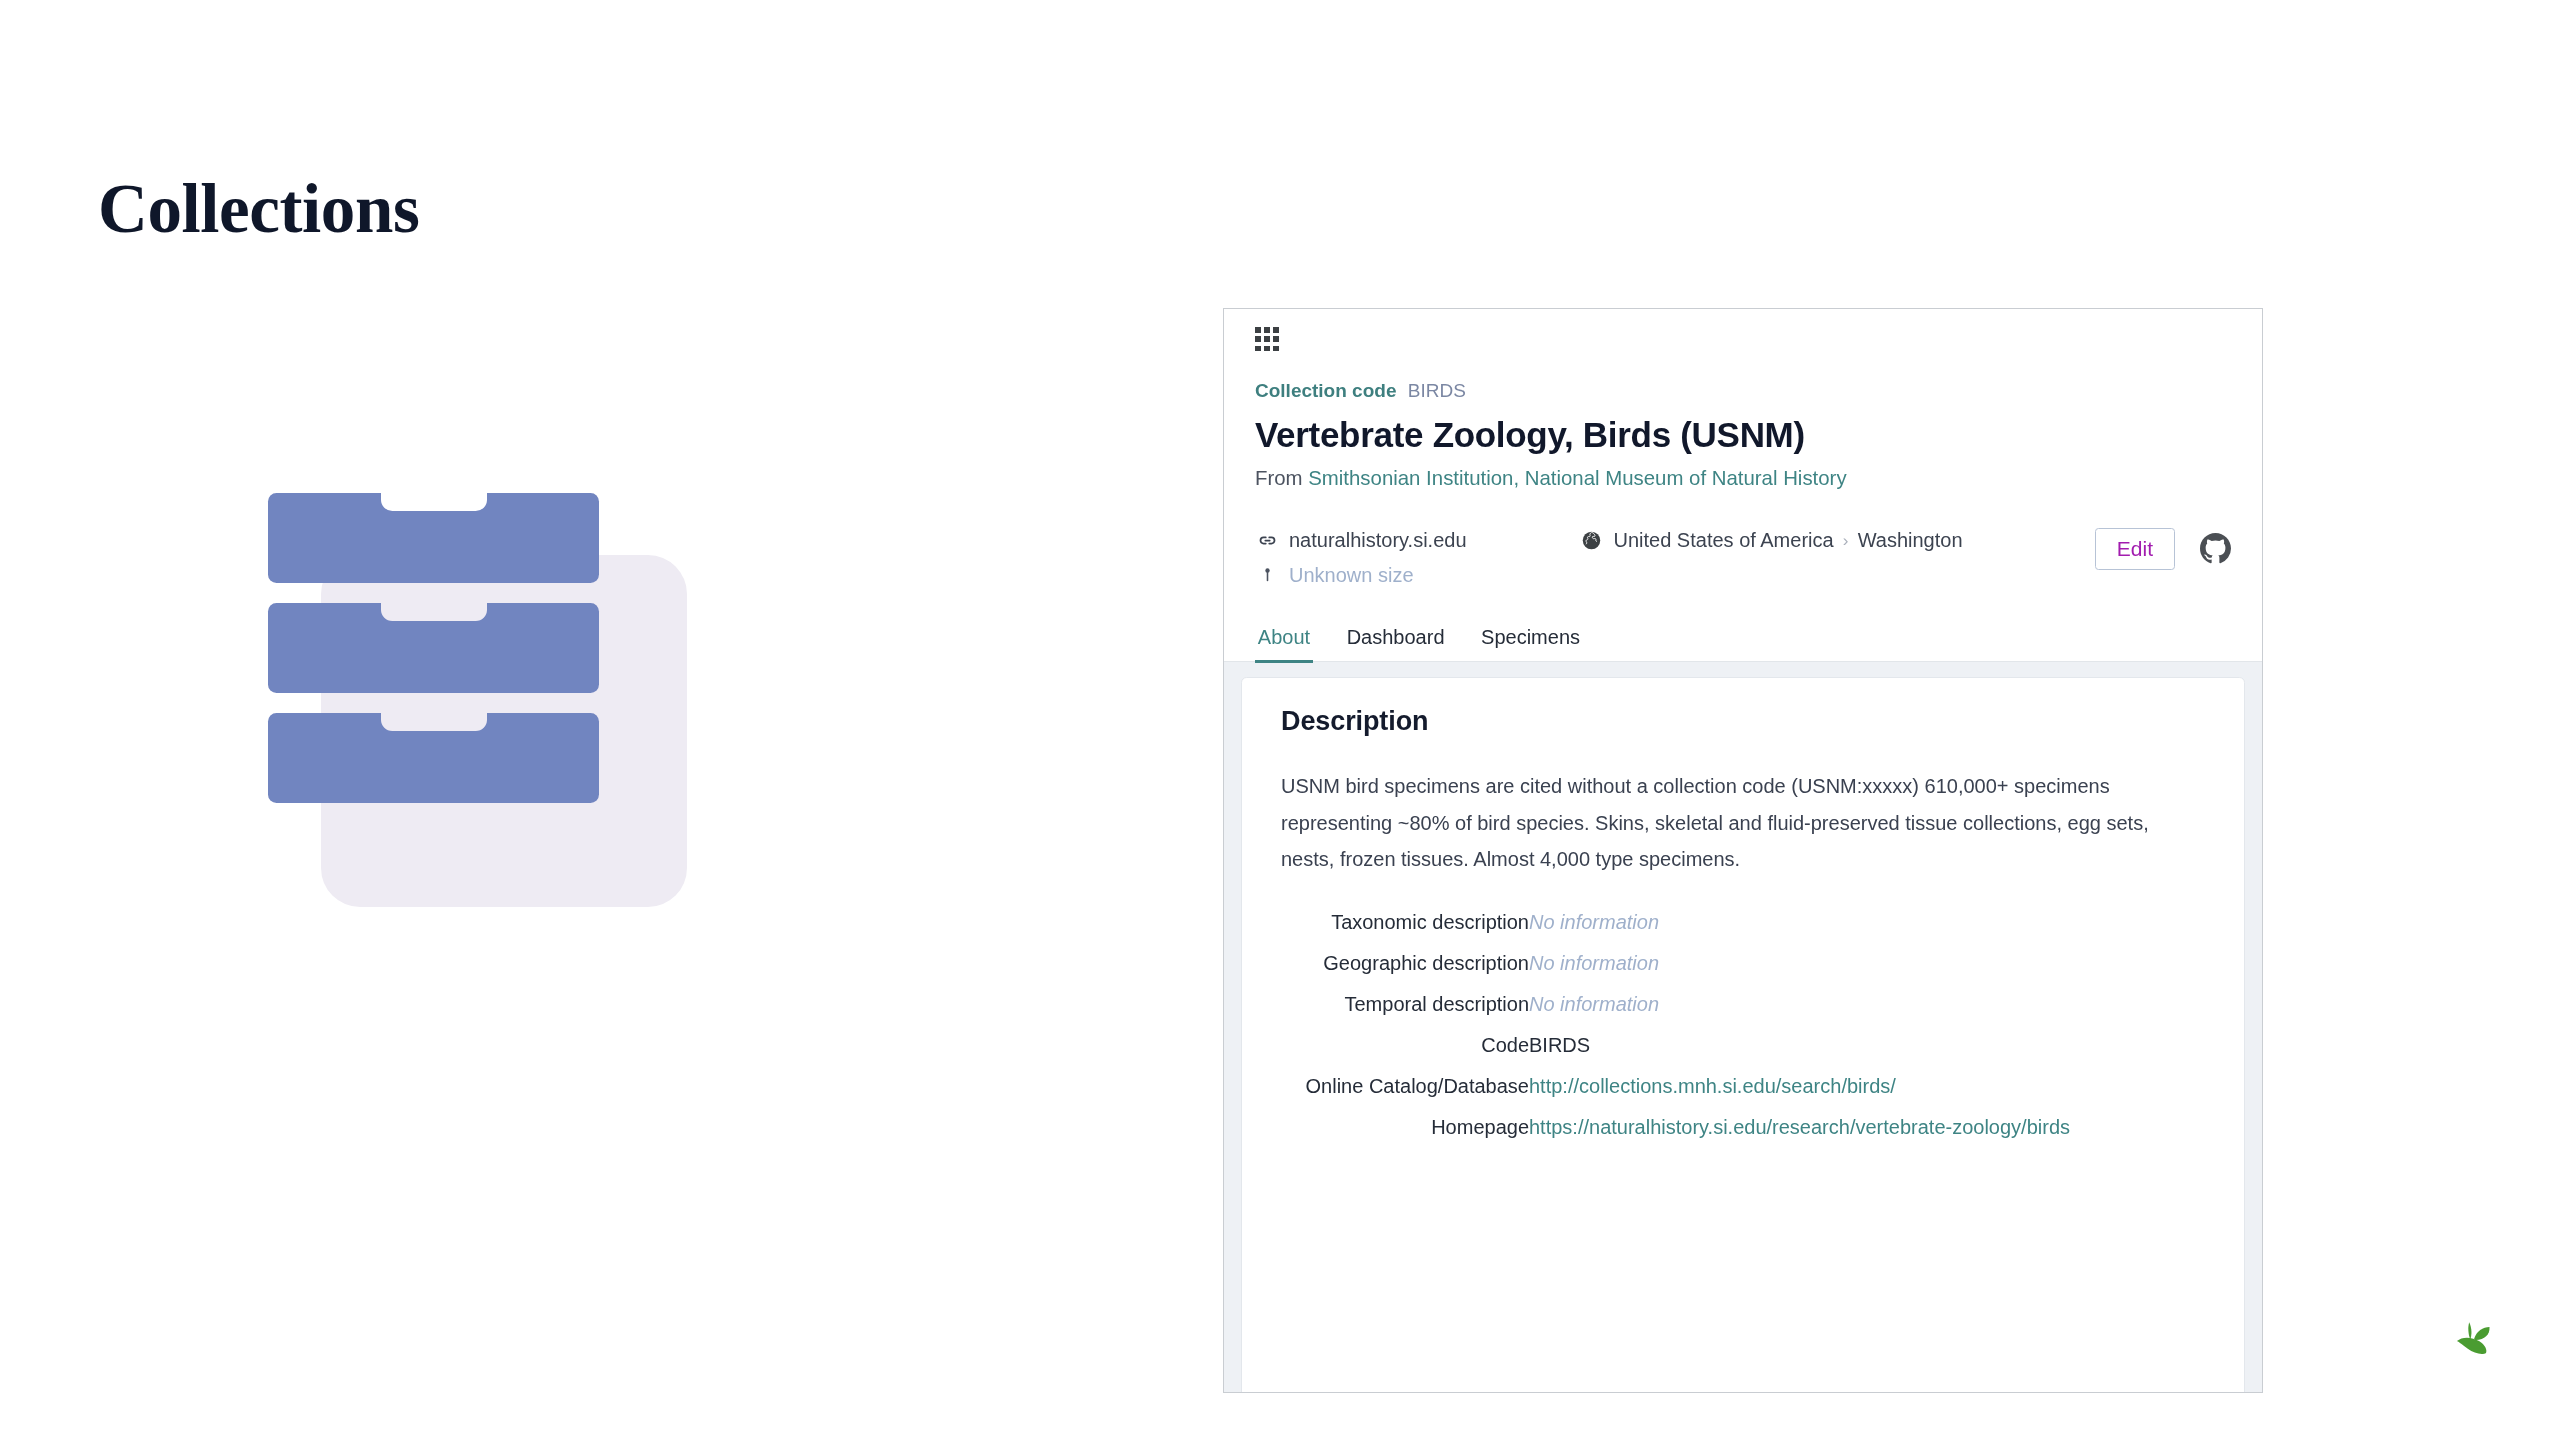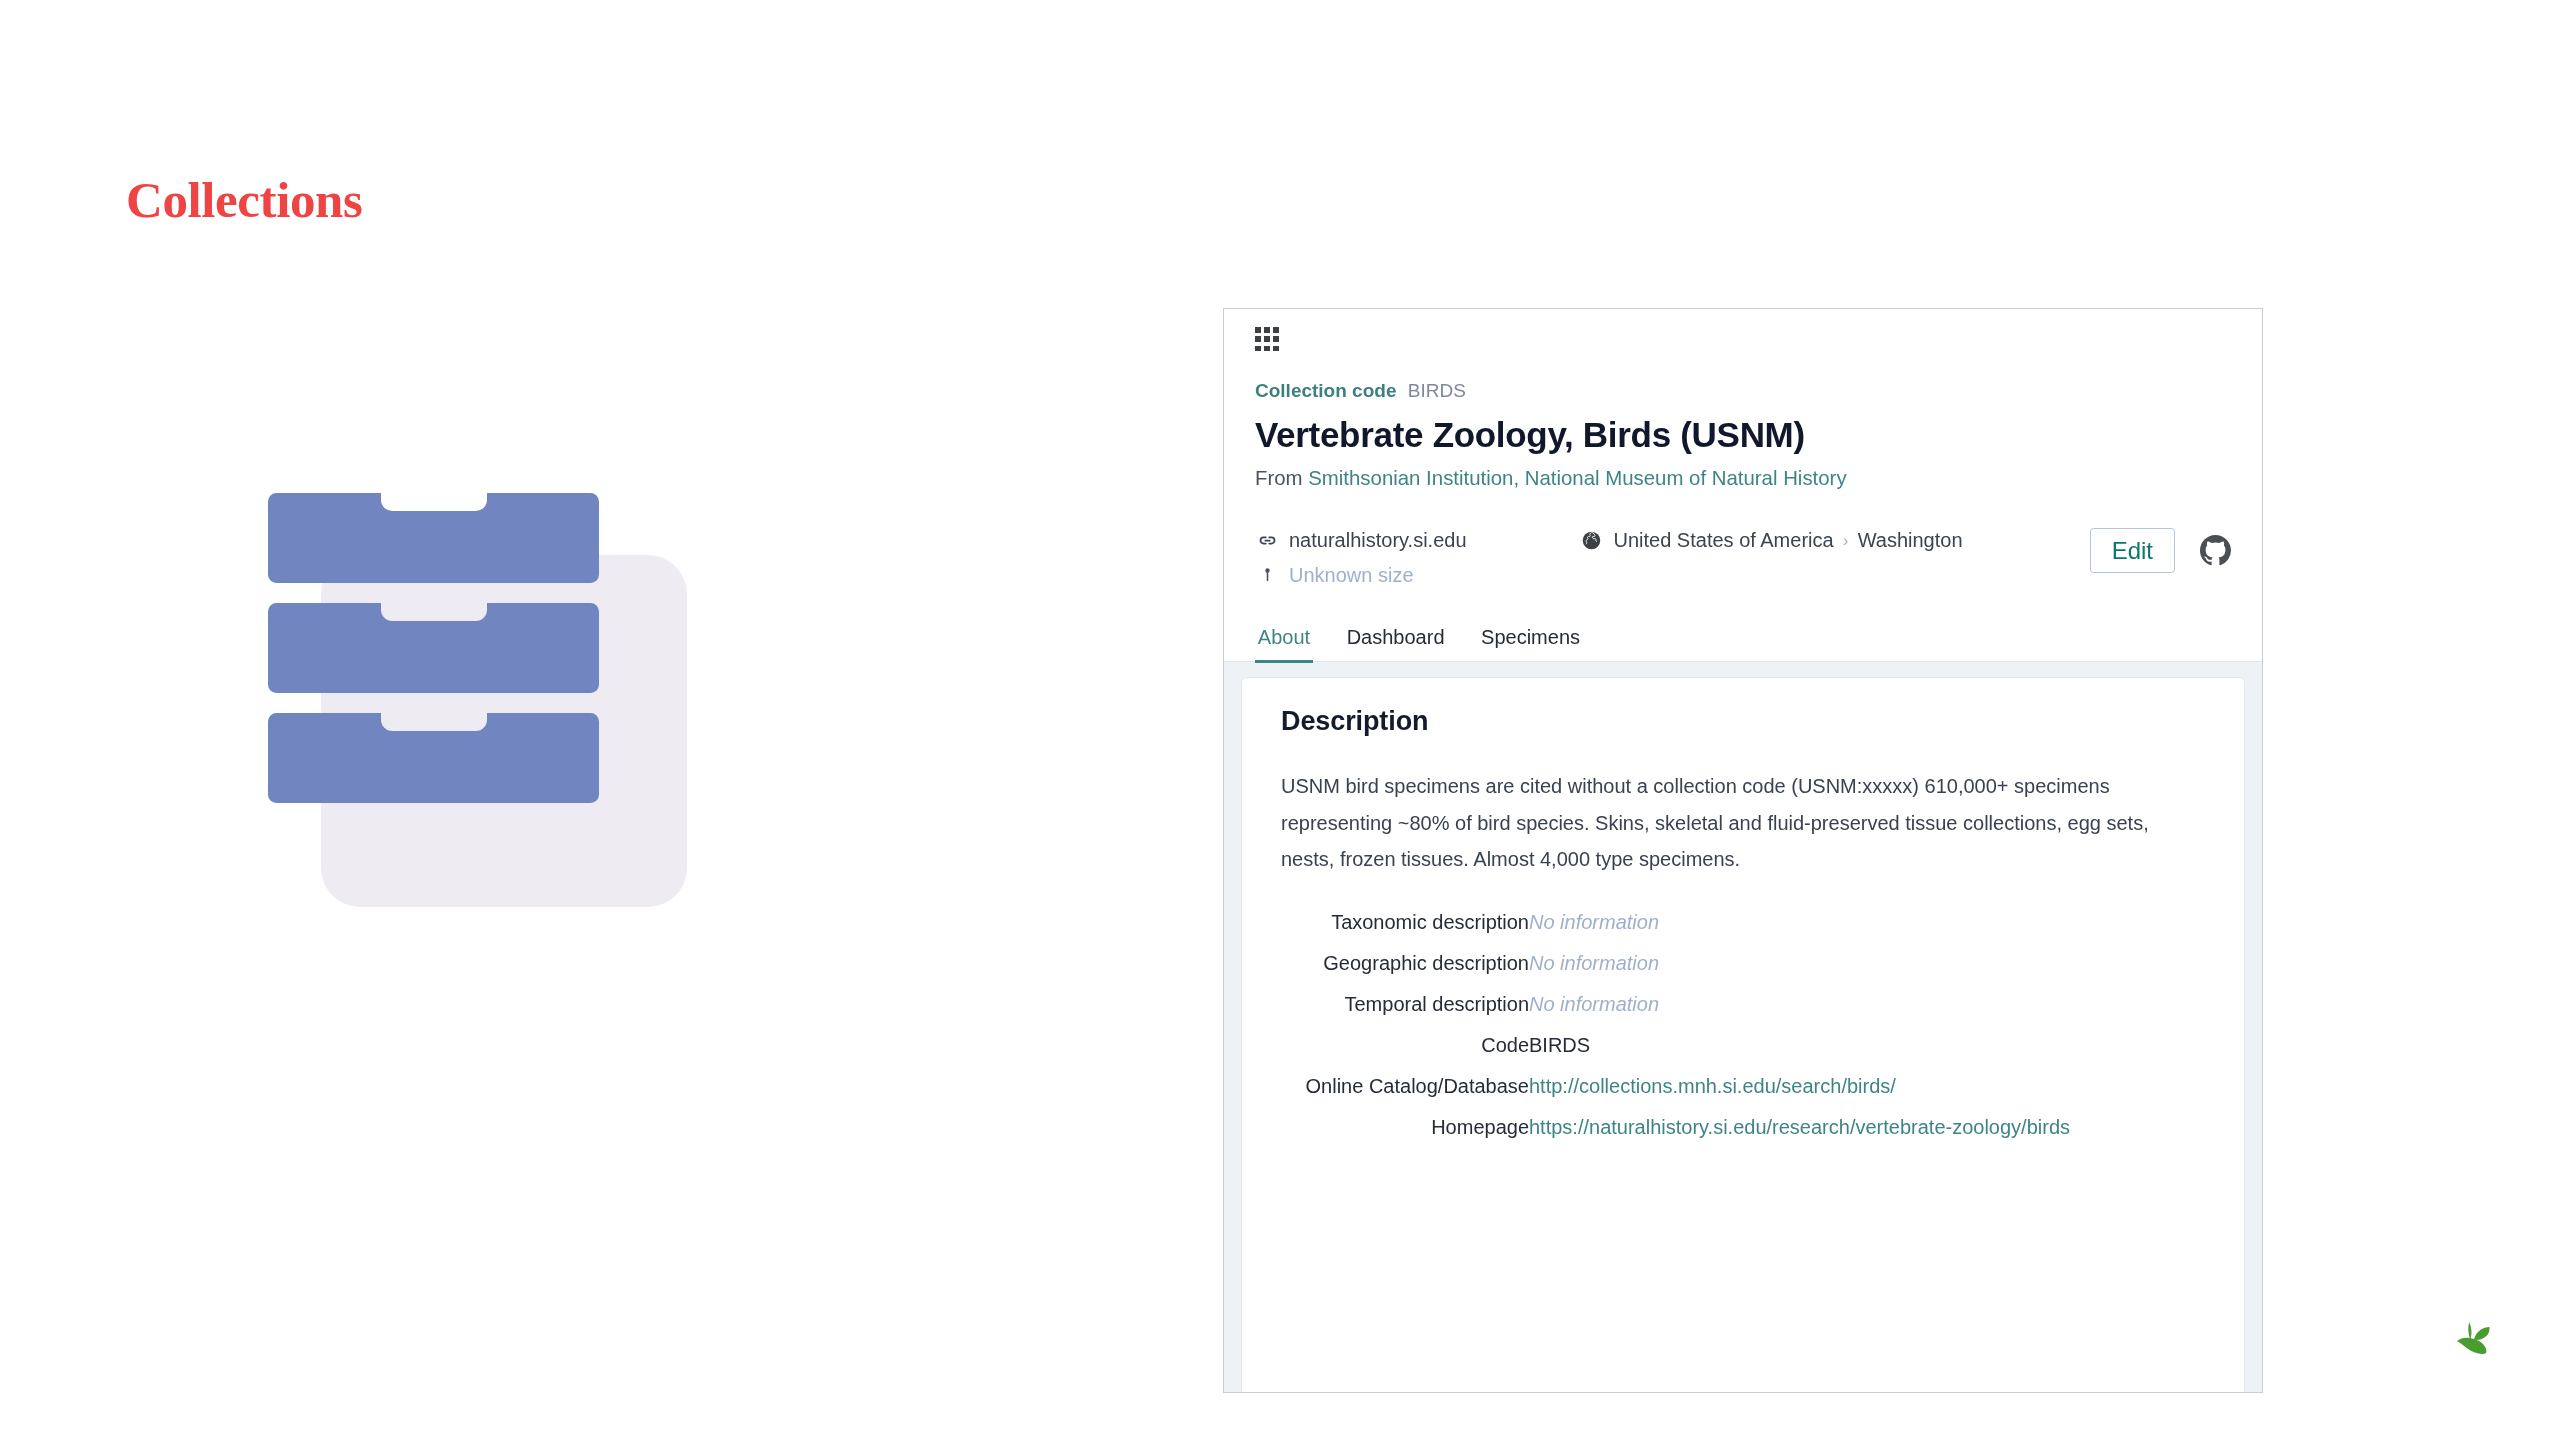--- a/index.html
+++ b/index.html
@@ -13,27 +13,27 @@
     height: 1449px;
     position: relative;
     overflow: hidden;
     font-family: "Liberation Sans", sans-serif;
     -webkit-font-smoothing: antialiased;
   }
 
   
   .page-title {
     position: absolute;
-    left: 126px;
+    left: 98px;
     top: 175px;
     font-family: "Liberation Serif", serif;
     font-weight: bold;
-    font-size: 51px;
+    font-size: 69px;
     line-height: 1;
-    color: #ef4444;
+    color: #0f172a;
     letter-spacing: -0.4px;
   }
 
   
   .illustration {
     position: absolute;
     left: 268px;
     top: 493px;
     width: 419px;
     height: 419px;
@@ -178,22 +178,22 @@
   .head-actions {
     position: absolute;
     right: 0;
     top: 10px;
     display: flex;
     align-items: center;
     gap: 24px;
   }
   .btn-edit {
     font-family: "Liberation Sans", sans-serif;
-    font-size: 24px;
-    color: #0f766e;
+    font-size: 21px;
+    color: #a21caf;
     background: #ffffff;
     border: 1.4px solid #b7c3d6;
     border-radius: 3.5px;
     padding: 7.8px 21px;
     cursor: pointer;
     line-height: 1.15;
   }
   .gh-btn {
     display: inline-flex;
     align-items: center;

